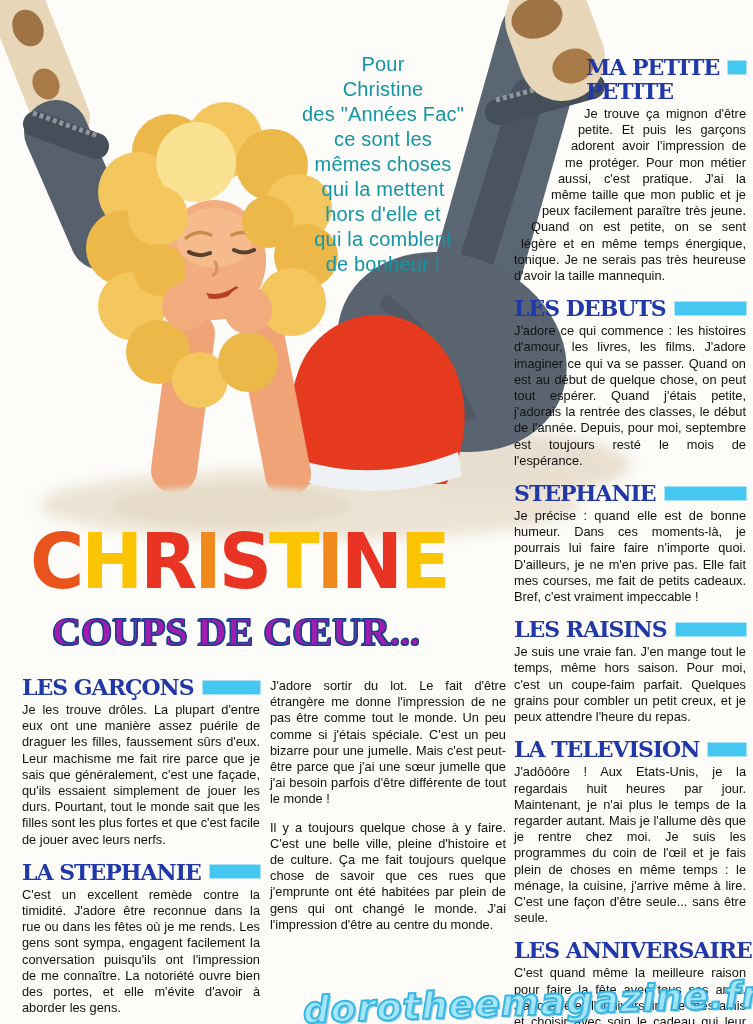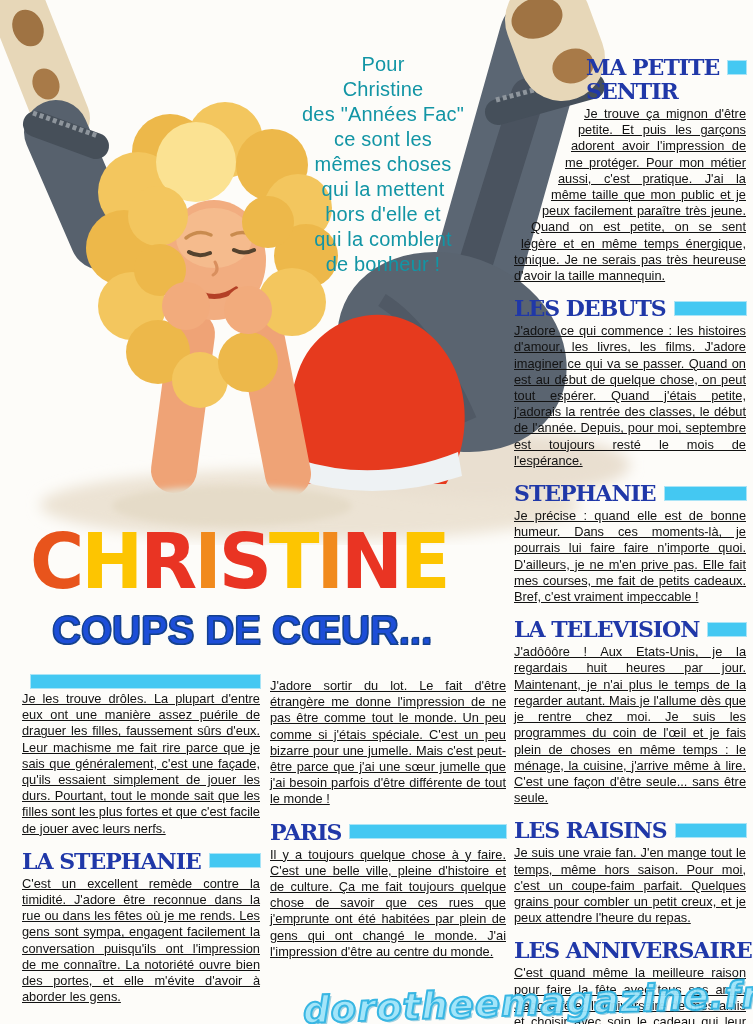--- a/index.html
+++ b/index.html
@@ -18,22 +18,22 @@
   }
   
   .title{
     position:absolute; left:30px; top:522px; z-index:2;
     font-family:"DejaVu Sans", sans-serif; font-weight:bold;
     font-size:74px; letter-spacing:-3px; line-height:78px; white-space:nowrap;
   }
   .title .lt{display:inline-block; transform:scaleY(1.04);}
   .subtitle{
     position:absolute; left:52px; top:608px; z-index:2;
-    font-family:Liberation Sans, sans-serif; font-weight:bold;
-    font-size:40px; letter-spacing:0px; color:#1d4ed8; white-space:nowrap;
+    font-family:Liberation Serif, serif; font-weight:bold;
+    font-size:40px; letter-spacing:0px; color:#a21caf; white-space:nowrap;
     -webkit-text-stroke:1px #15418e;
     text-shadow:1px 1px 0 #15418e, -1px 1px 0 #15418e, 1px -1px 0 #15418e;
   }
   
   .col{position:absolute; z-index:2; top:675px;}
   .col-left{left:22px;  width:238px;}
   .col-mid {left:270px; width:236px;}
   .col-right{left:514px; width:232px; top:55px;}
   section{margin-bottom:12px;}
   .sec-head{
@@ -41,21 +41,21 @@
     font-family:"DejaVu Serif", serif; font-weight:bold;
     font-size:22px; line-height:24px; color:#2038a8; letter-spacing:-1px;
     white-space:nowrap;
   }
   .sec-head .bar{
     flex:1; height:13px; min-width:16px; margin-left:9px;
     background:#44c8f2; box-shadow:0 0 0 1px rgba(68,200,242,.45);
   }
   .body{
     margin:3px 0 0 0; color:#121212;
-    font-size:12.8px; line-height:16.2px; text-align:justify;text-decoration:underline;
+    font-size:12.8px; line-height:16.2px; text-align:justify;
   }
   
   .indent-head{margin-left:72px;}
   .wrap i{float:left; clear:left; height:16px;}
   .w1{width:70px;} .w2{width:64px;} .w3{width:57px;} .w4{width:51px;}
   .w5{width:44px;} .w6{width:37px;} .w7{width:28px;} .w8{width:17px;} .w9{width:7px;}
   
   .watermark{
     position:absolute; right:-8px; bottom:0px; z-index:5;
     font-family:"DejaVu Sans", sans-serif; font-weight:bold; font-style:italic;
@@ -152,54 +152,51 @@
 hors d'elle et
 qui la comblent
 de bonheur !</div>
 
   <div class="title"><span class="lt" style="color: rgb(232, 84, 28);">C</span><span class="lt" style="color: rgb(253, 197, 1);">H</span><span class="lt" style="color: rgb(233, 52, 35);">R</span><span class="lt" style="color: rgb(241, 138, 29);">I</span><span class="lt" style="color: rgb(233, 52, 35);">S</span><span class="lt" style="color: rgb(253, 197, 1);">T</span><span class="lt" style="color: rgb(241, 138, 29);">I</span><span class="lt" style="color: rgb(233, 52, 35);">N</span><span class="lt" style="color: rgb(253, 197, 1);">E</span></div>
   <div class="subtitle">COUPS DE CŒUR...</div>
 
   <div class="col col-left">
     <section>
       <div class="sec-head">
+        <span>LES GARÇONS</span>
         <span class="bar"></span>
       </div>
       <p class="body">Je les trouve drôles. La plupart d'entre eux ont une manière assez puérile de draguer les filles, faussement sûrs d'eux. Leur machisme me fait rire parce que je sais que généralement, c'est une façade, qu'ils essaient simplement de jouer les durs. Pourtant, tout le monde sait que les filles sont les plus fortes et que c'est facile de jouer avec leurs nerfs.</p>
     </section>
     <section>
       <div class="sec-head">
         <span>LA STEPHANIE</span>
         <span class="bar"></span>
       </div>
       <p class="body">C'est un excellent remède contre la timidité. J'adore être reconnue dans la rue ou dans les fêtes où je me rends. Les gens sont sympa, engagent facilement la conversation puisqu'ils ont l'impression de me connaître. La notoriété ouvre bien des portes, et elle m'évite d'avoir à aborder les gens.</p>
     </section>
   </div>
 
   <div class="col col-mid">
     <section>
       <p class="body">J'adore sortir du lot. Le fait d'être étrangère me donne l'impression de ne pas être comme tout le monde. Un peu comme si j'étais spéciale. C'est un peu bizarre pour une jumelle. Mais c'est peut-être parce que j'ai une sœur jumelle que j'ai besoin parfois d'être différente de tout le monde !</p>
     </section>
     <section>
-      <div class="sec-head">
-        <span>PARIS</span>
-        <span class="bar"></span>
-      </div>
       <p class="body">Il y a toujours quelque chose à y faire. C'est une belle ville, pleine d'histoire et de culture. Ça me fait toujours quelque chose de savoir que ces rues que j'emprunte ont été habitées par plein de gens qui ont changé le monde. J'ai l'impression d'être au centre du monde.</p>
     </section>
   </div>
 
   <div class="col col-right">
     <section>
       <div class="sec-head indent-head">
         <span>MA PETITE</span>
         <span class="bar"></span>
       </div>
       <div class="sec-head indent-head">
-        <span>SENTIR</span>
+        <span>PETITE</span>
       </div>
       <div class="body wrap">
         <i class="w1"></i><i class="w2"></i><i class="w3"></i><i class="w4"></i><i class="w5"></i><i class="w6"></i><i class="w7"></i><i class="w8"></i><i class="w9"></i>
         <span>Je trouve ça mignon d'être petite. Et puis les garçons adorent avoir l'impression de me protéger. Pour mon métier aussi, c'est pratique. J'ai la même taille que mon public et je peux facilement paraître très jeune. Quand on est petite, on se sent légère et en même temps énergique, tonique. Je ne serais pas très heureuse d'avoir la taille mannequin.</span>
       </div>
     </section>
     <section>
       <div class="sec-head">
         <span>LES DEBUTS</span>
         <span class="bar"></span>
@@ -208,34 +205,34 @@
     </section>
     <section>
       <div class="sec-head">
         <span>STEPHANIE</span>
         <span class="bar"></span>
       </div>
       <p class="body">Je précise : quand elle est de bonne humeur. Dans ces moments-là, je pourrais lui faire faire n'importe quoi. D'ailleurs, je ne m'en prive pas. Elle fait mes courses, me fait de petits cadeaux. Bref, c'est vraiment impeccable !</p>
     </section>
     <section>
       <div class="sec-head">
+        <span>LES RAISINS</span>
+        <span class="bar"></span>
+      </div>
+      <p class="body">Je suis une vraie fan. J'en mange tout le temps, même hors saison. Pour moi, c'est un coupe-faim parfait. Quelques grains pour combler un petit creux, et je peux attendre l'heure du repas.</p>
+    </section>
+    <section>
+      <div class="sec-head">
         <span>LA TELEVISION</span>
         <span class="bar"></span>
       </div>
       <p class="body">J'adôôôre ! Aux Etats-Unis, je la regardais huit heures par jour. Maintenant, je n'ai plus le temps de la regarder autant. Mais je l'allume dès que je rentre chez moi. Je suis les programmes du coin de l'œil et je fais plein de choses en même temps : le ménage, la cuisine, j'arrive même à lire. C'est une façon d'être seule... sans être seule.</p>
     </section>
     <section>
       <div class="sec-head">
-        <span>LES RAISINS</span>
-        <span class="bar"></span>
-      </div>
-      <p class="body">Je suis une vraie fan. J'en mange tout le temps, même hors saison. Pour moi, c'est un coupe-faim parfait. Quelques grains pour combler un petit creux, et je peux attendre l'heure du repas.</p>
-    </section>
-    <section>
-      <div class="sec-head">
         <span>LES ANNIVERSAIRES</span>
 
       </div>
       <p class="body">C'est quand même la meilleure raison pour faire la fête avec tous ses amis. J'adore fêter l'anniversaire de mes amis et choisir avec soin le cadeau qui leur fera le plus plaisir.</p>
     </section>
   </div>
 
   <div class="watermark">dorotheemagazine.fr</div>
 
 </div>

